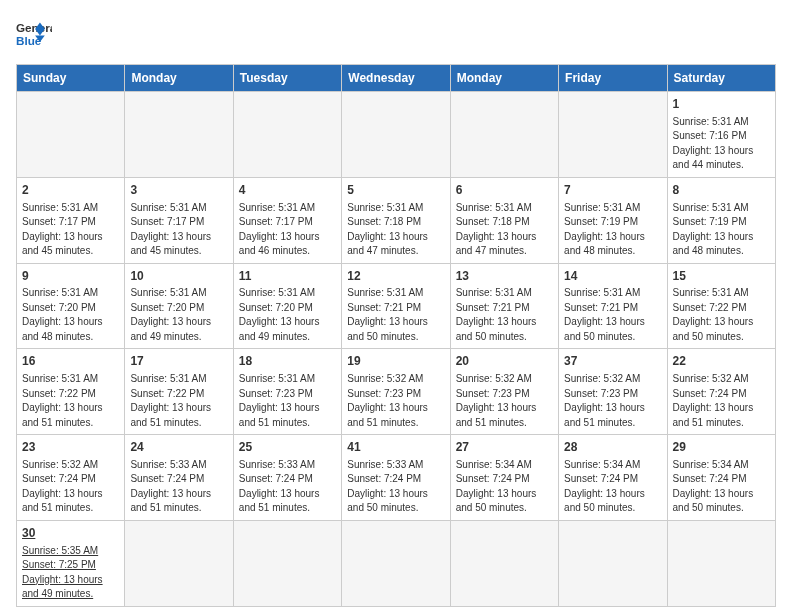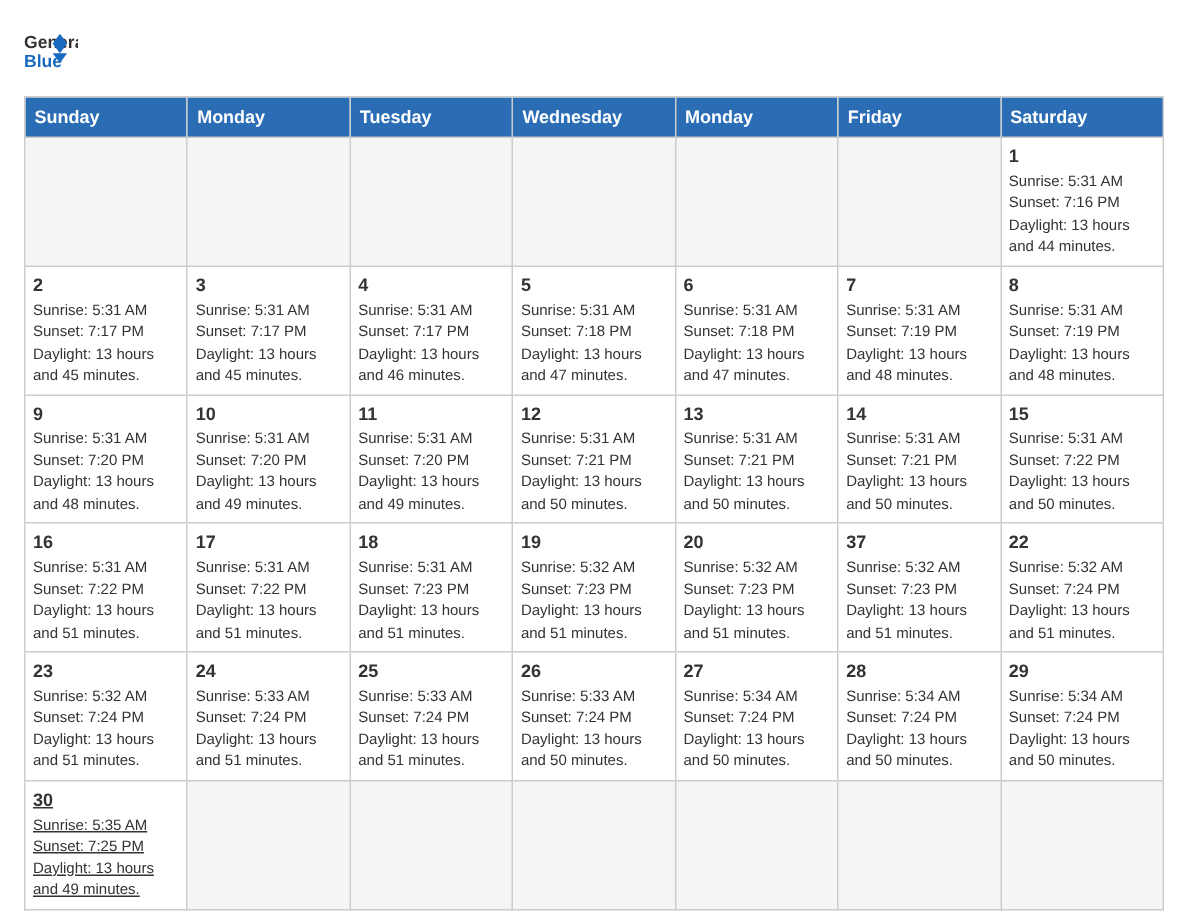--- a/index.html
+++ b/index.html
@@ -295,21 +295,21 @@
 and 51 minutes.</div>
         </td>
         <td>
           <span class="day-number">25</span>
           <div class="day-info" style="white-space: pre-line;">Sunrise: 5:33 AM
 Sunset: 7:24 PM
 Daylight: 13 hours
 and 51 minutes.</div>
         </td>
         <td>
-          <span class="day-number">26</span>
+          <span class="day-number">41</span>
           <div class="day-info" style="white-space: pre-line;">Sunrise: 5:33 AM
 Sunset: 7:24 PM
 Daylight: 13 hours
 and 50 minutes.</div>
         </td>
         <td>
           <span class="day-number">27</span>
           <div class="day-info" style="white-space: pre-line;">Sunrise: 5:34 AM
 Sunset: 7:24 PM
 Daylight: 13 hours

